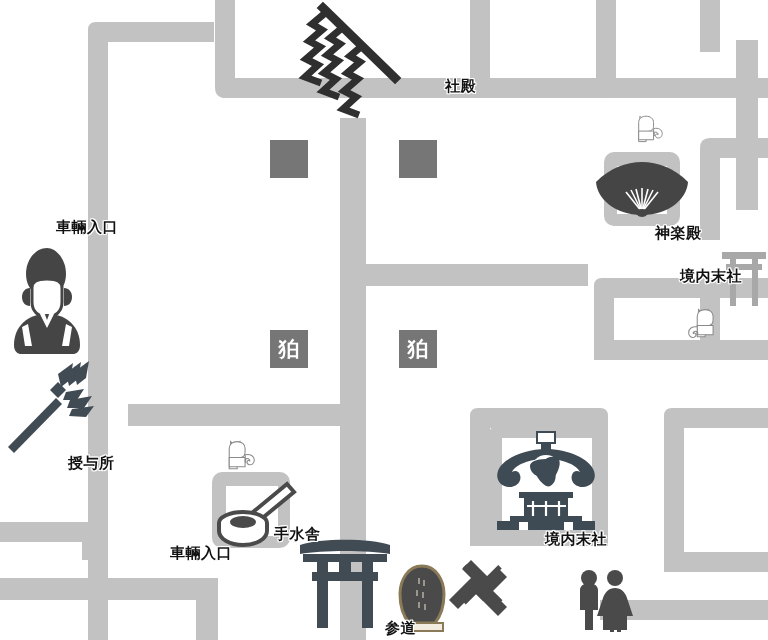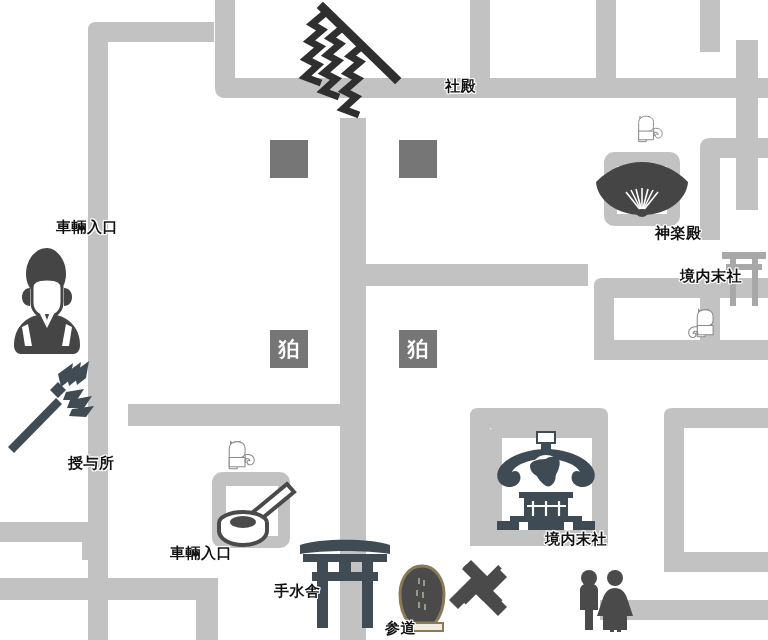--- a/index.html
+++ b/index.html
@@ -297,19 +297,19 @@
   <div class="lbl" style="left:8px; top:218px;">車輛入口</div>
 
   <div class="lbl" style="left:607px; top:224px;">神楽殿</div>
 
   <div class="lbl" style="left:632px; top:267px;">境内末社</div>
 
   <div class="lbl" style="left:20px; top:454px;">授与所</div>
 
   <div class="lbl" style="left:122px; top:544px;">車輛入口</div>
 
-  <div class="lbl" style="left:226px; top:582px;">手水舎</div>
+  <div class="lbl" style="left:226px; top:525px;">手水舎</div>
 
   <div class="lbl" style="left:497px; top:530px;">境内末社</div>
 
   <div class="lbl" style="left:337px; top:619px;">参道</div>
 
 </div>
 
 </body></html>

